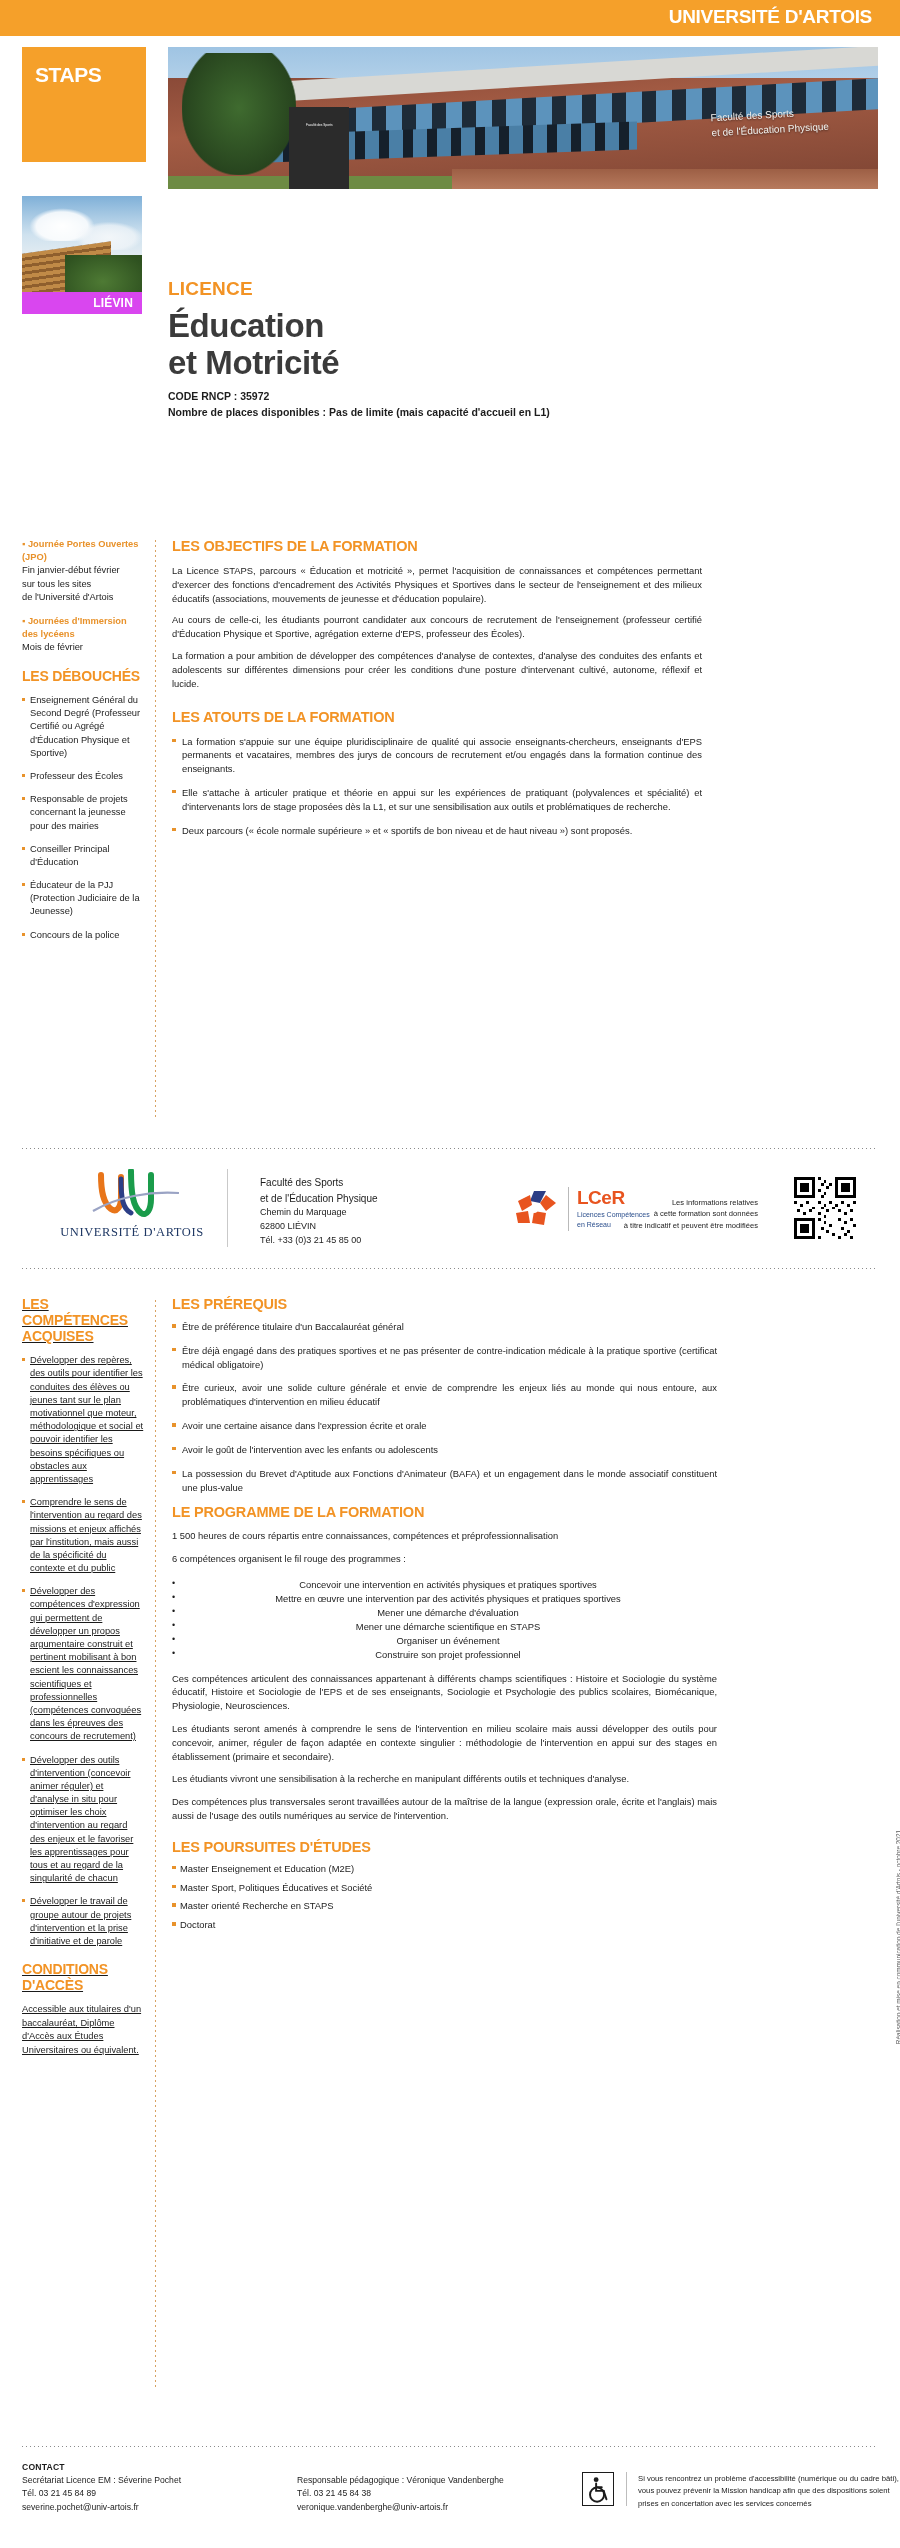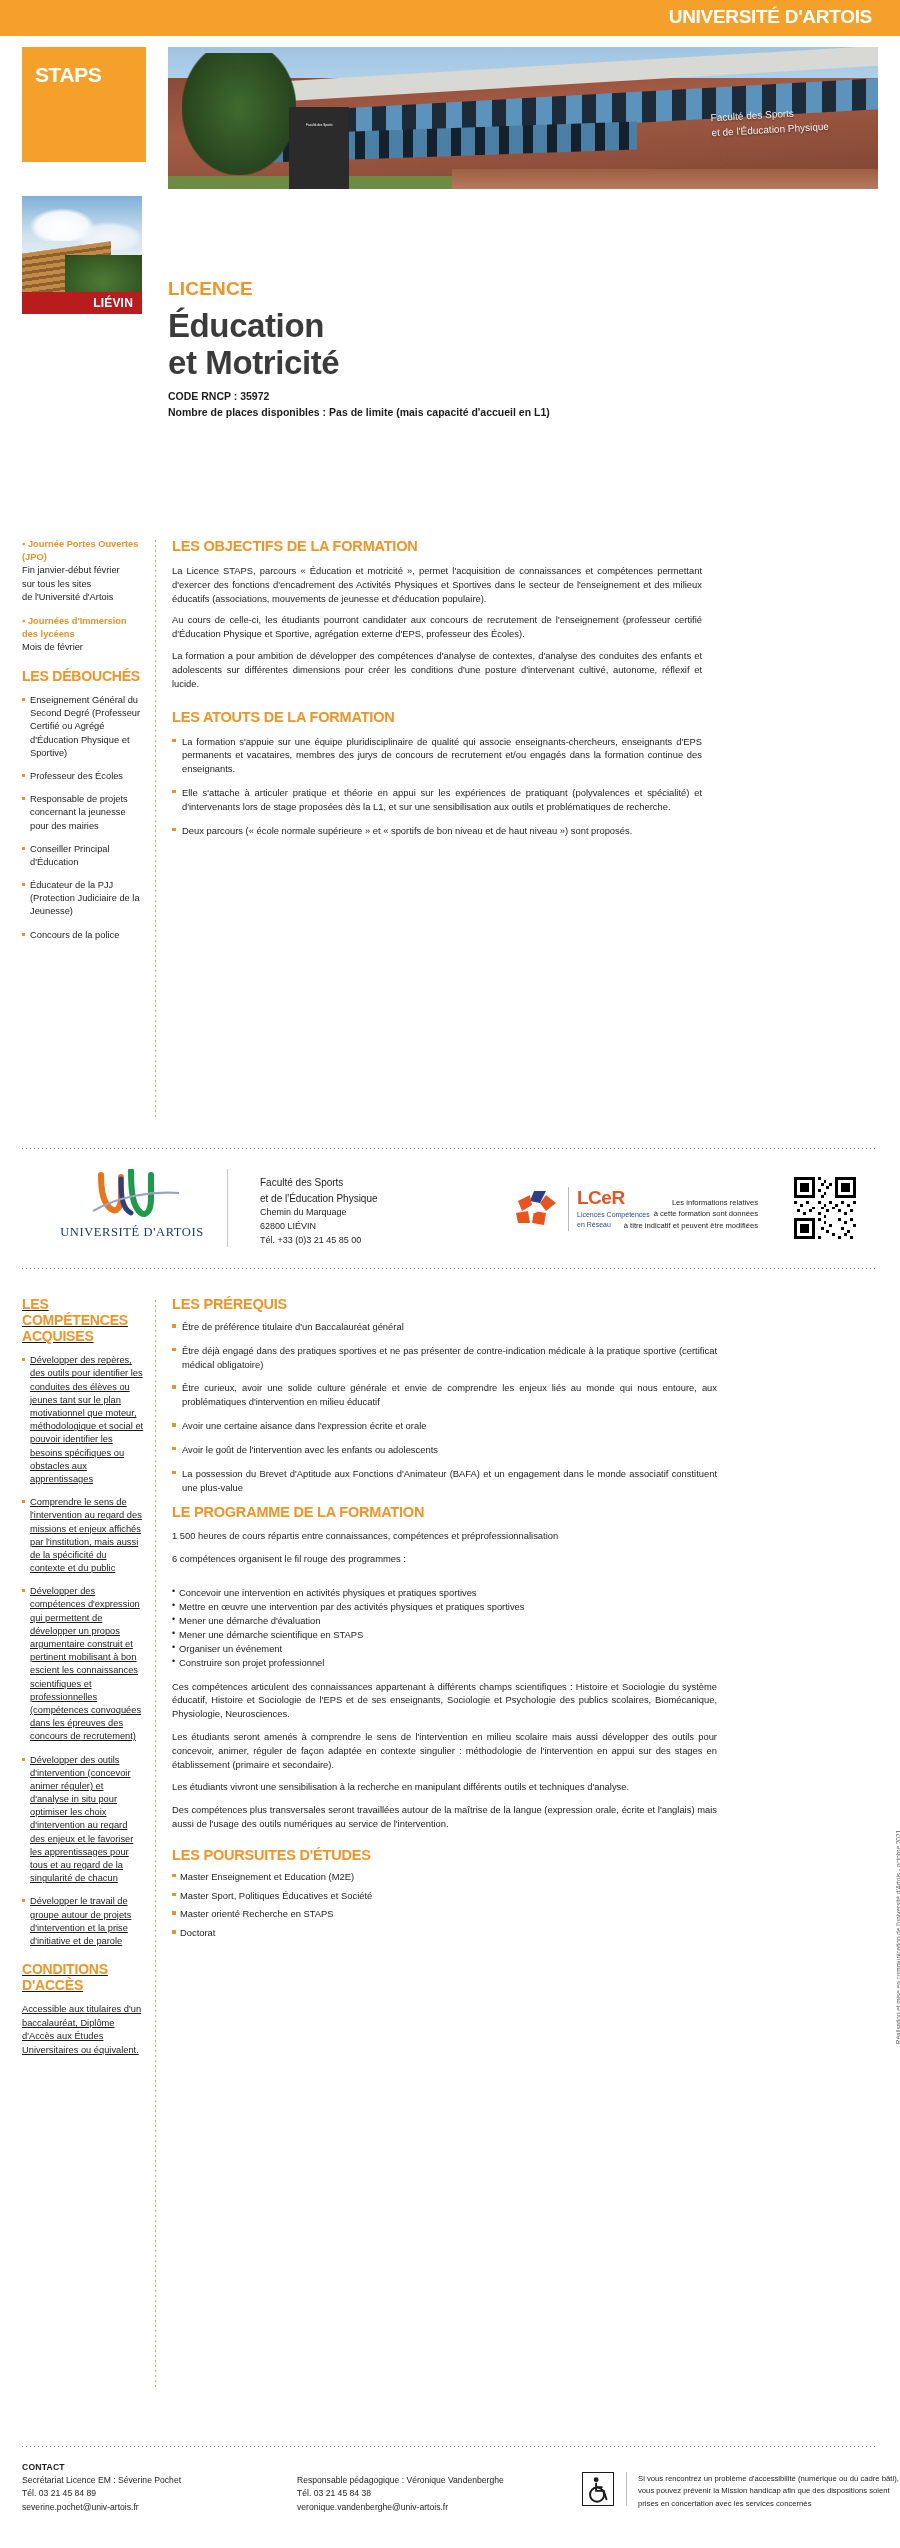--- a/index.html
+++ b/index.html
@@ -128,21 +128,21 @@
   }
   .side-green {
     position:absolute; left:36%; top:50%; width:70%; height:50%;
     background: radial-gradient(ellipse at 45% 45%, #4e7a34 0%, #2f5220 70%, #2b4a1e 100%);
   }
   .side-path { position:absolute; left:0; bottom:0; width:100%; height:16%;
     background: linear-gradient(180deg,#b9b7ab,#9d9a8f); }
   .lievin-tag {
     position:absolute; left:0; bottom:0;
     width:120px; height:22px;
-    background:#b91c1c;
+    background:#d946ef;
   }
   .lievin-tag span {
     position:absolute; right:9px; top:4px;
     font-size:12px; font-weight:bold; color:#ffffff; letter-spacing:.2px;
   }
 
   
   .title-block { position:absolute; left:168px; top:278px; width:620px; }
   .licence-kicker {
     font-size:19px; font-weight:bold; color:#F29325;
@@ -246,21 +246,21 @@
 
   .mini-list { list-style:none; margin-top:4px; }
   .mini-list li {
     position:relative; padding-left:8px; margin-bottom:5px;
     font-size:9.4px; line-height:1.46; color:#1c1c1c;
   }
   .mini-list li:before {
     content:""; position:absolute; left:0; top:4px;
     width:3.5px; height:3.5px; background:#E8922B;
   }
-  ul.plain { list-style:none; margin:20px 0 9px 0; }
+  ul.plain { list-style:none; margin:12px 0 9px 0;text-align:center; }
   ul.plain li {
     position:relative; padding-left:7px;
     font-size:9.4px; line-height:1.5; color:#1c1c1c;
   }
   ul.plain li:before {
     content:"\2022"; position:absolute; left:0; top:-1px; color:#1c1c1c; font-size:9px;
   }
 
   
   .vcredit {

